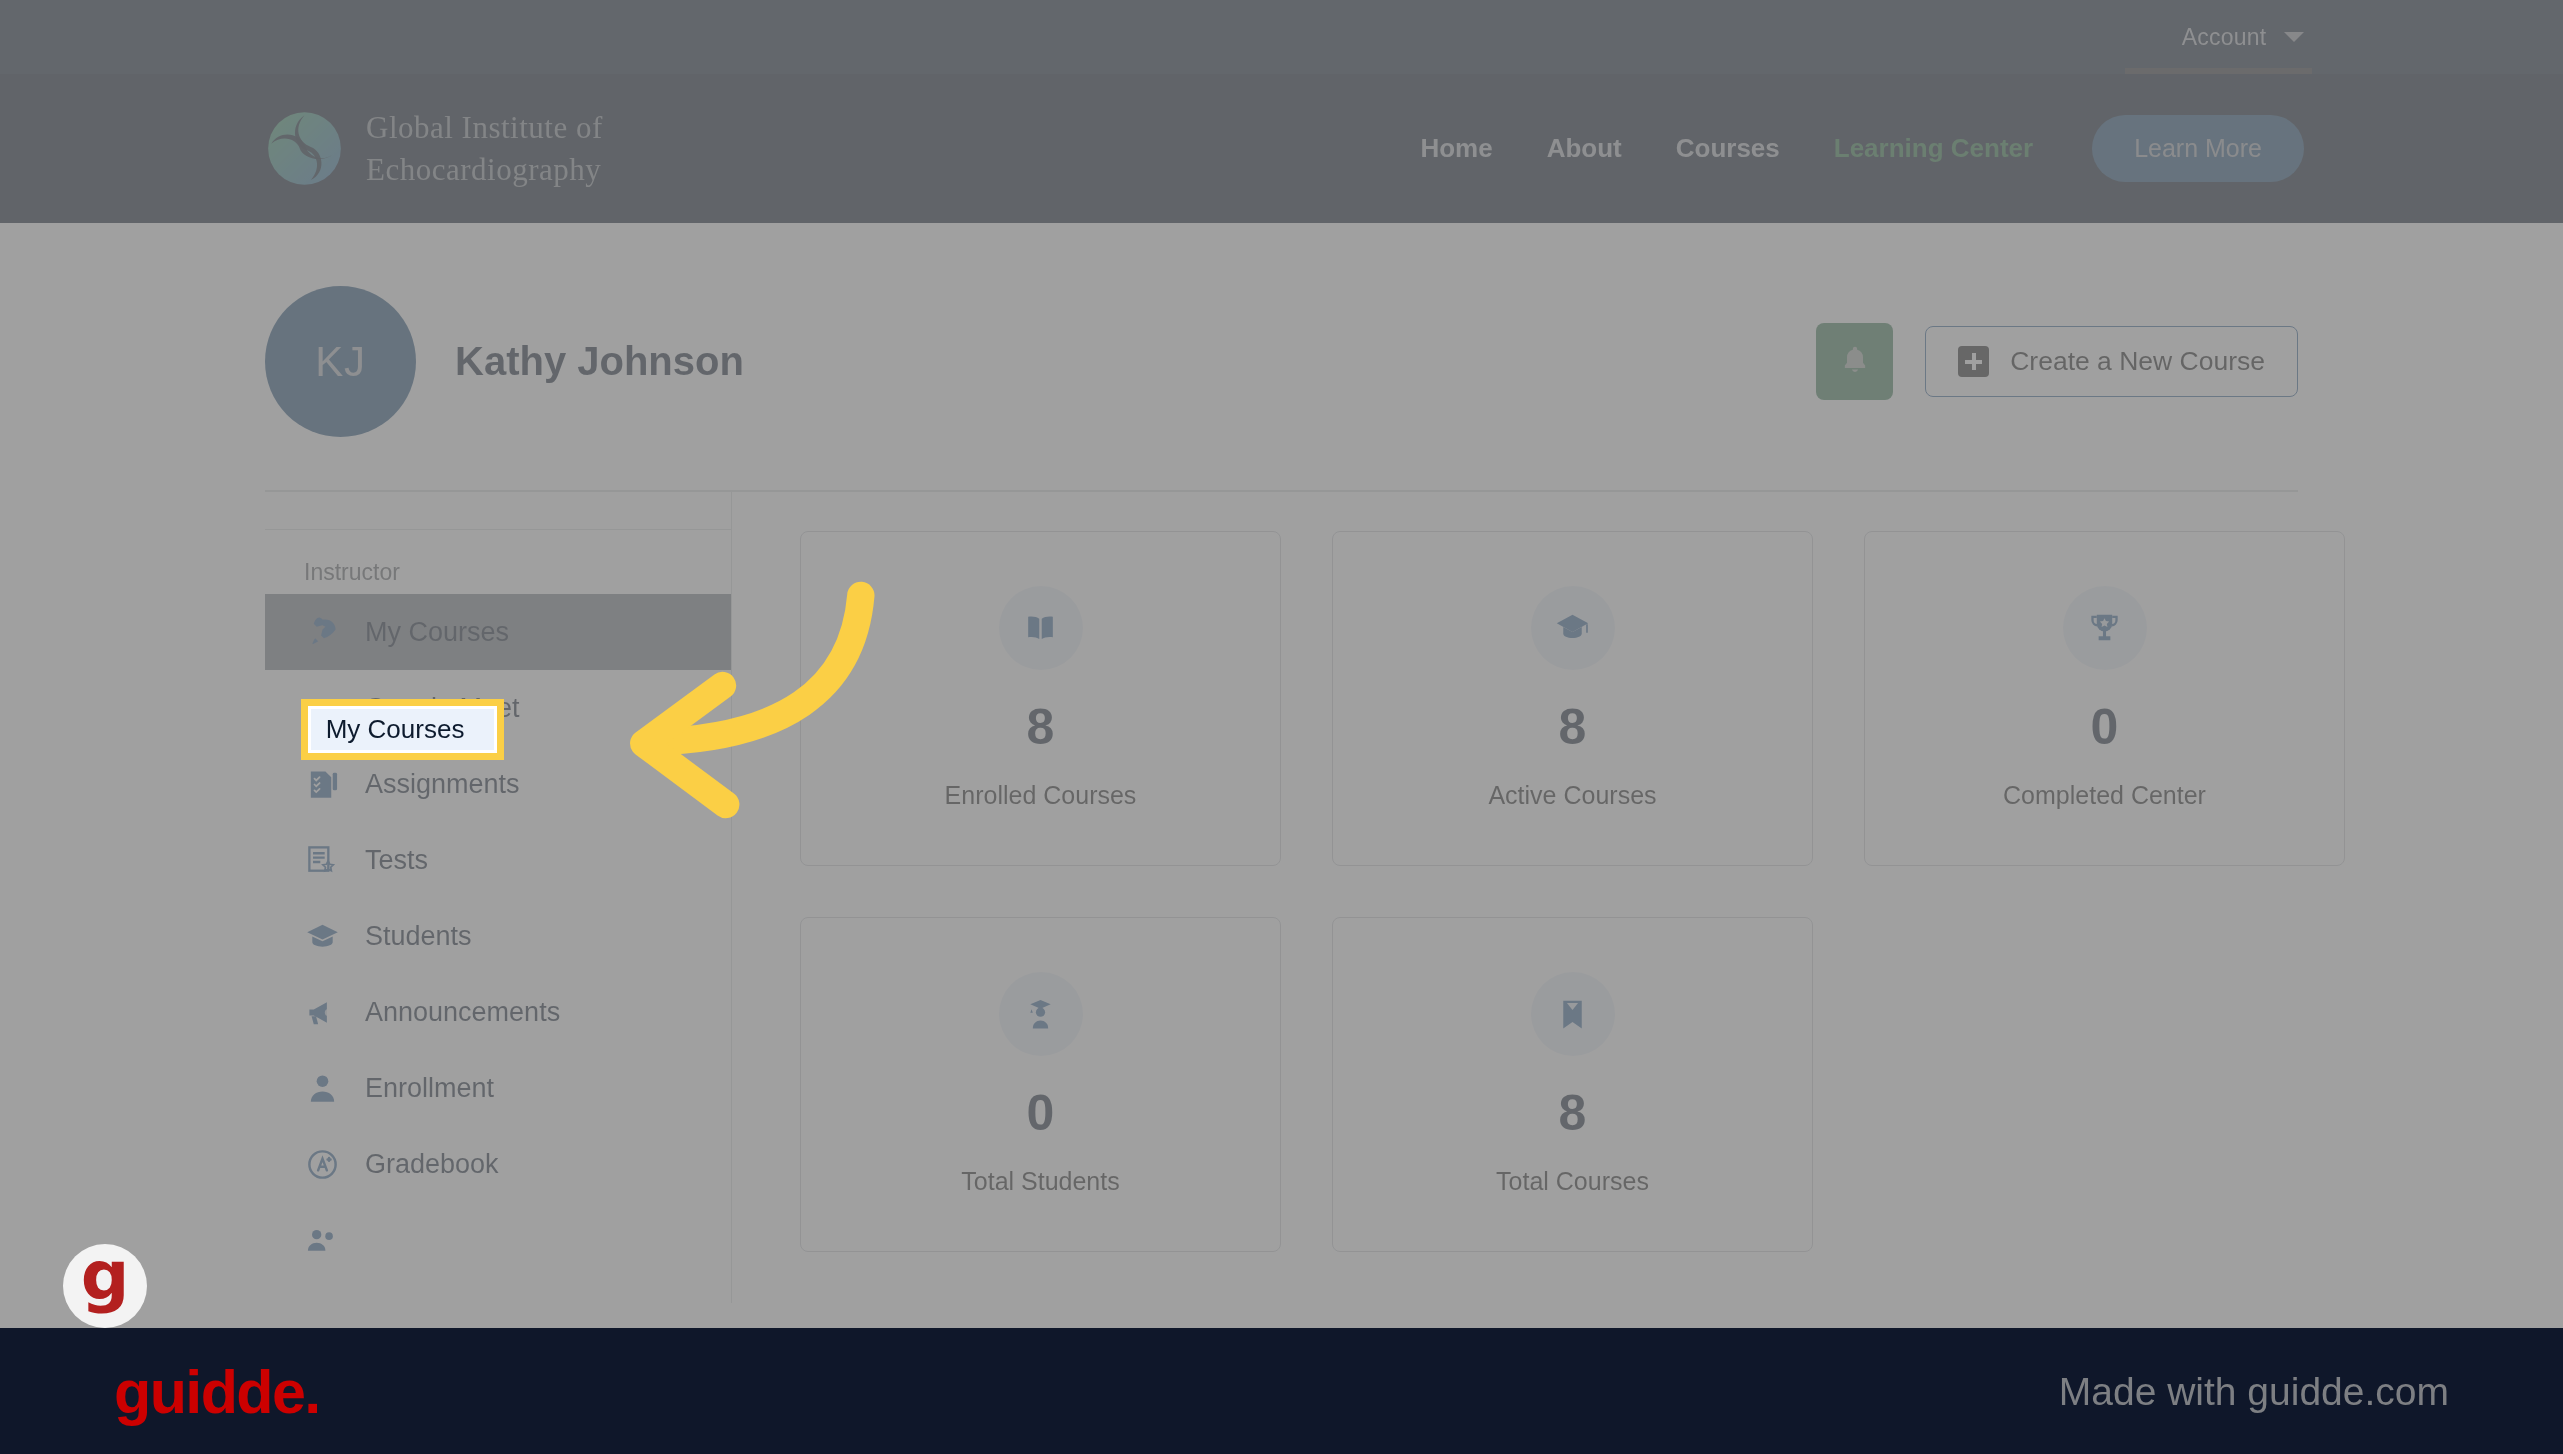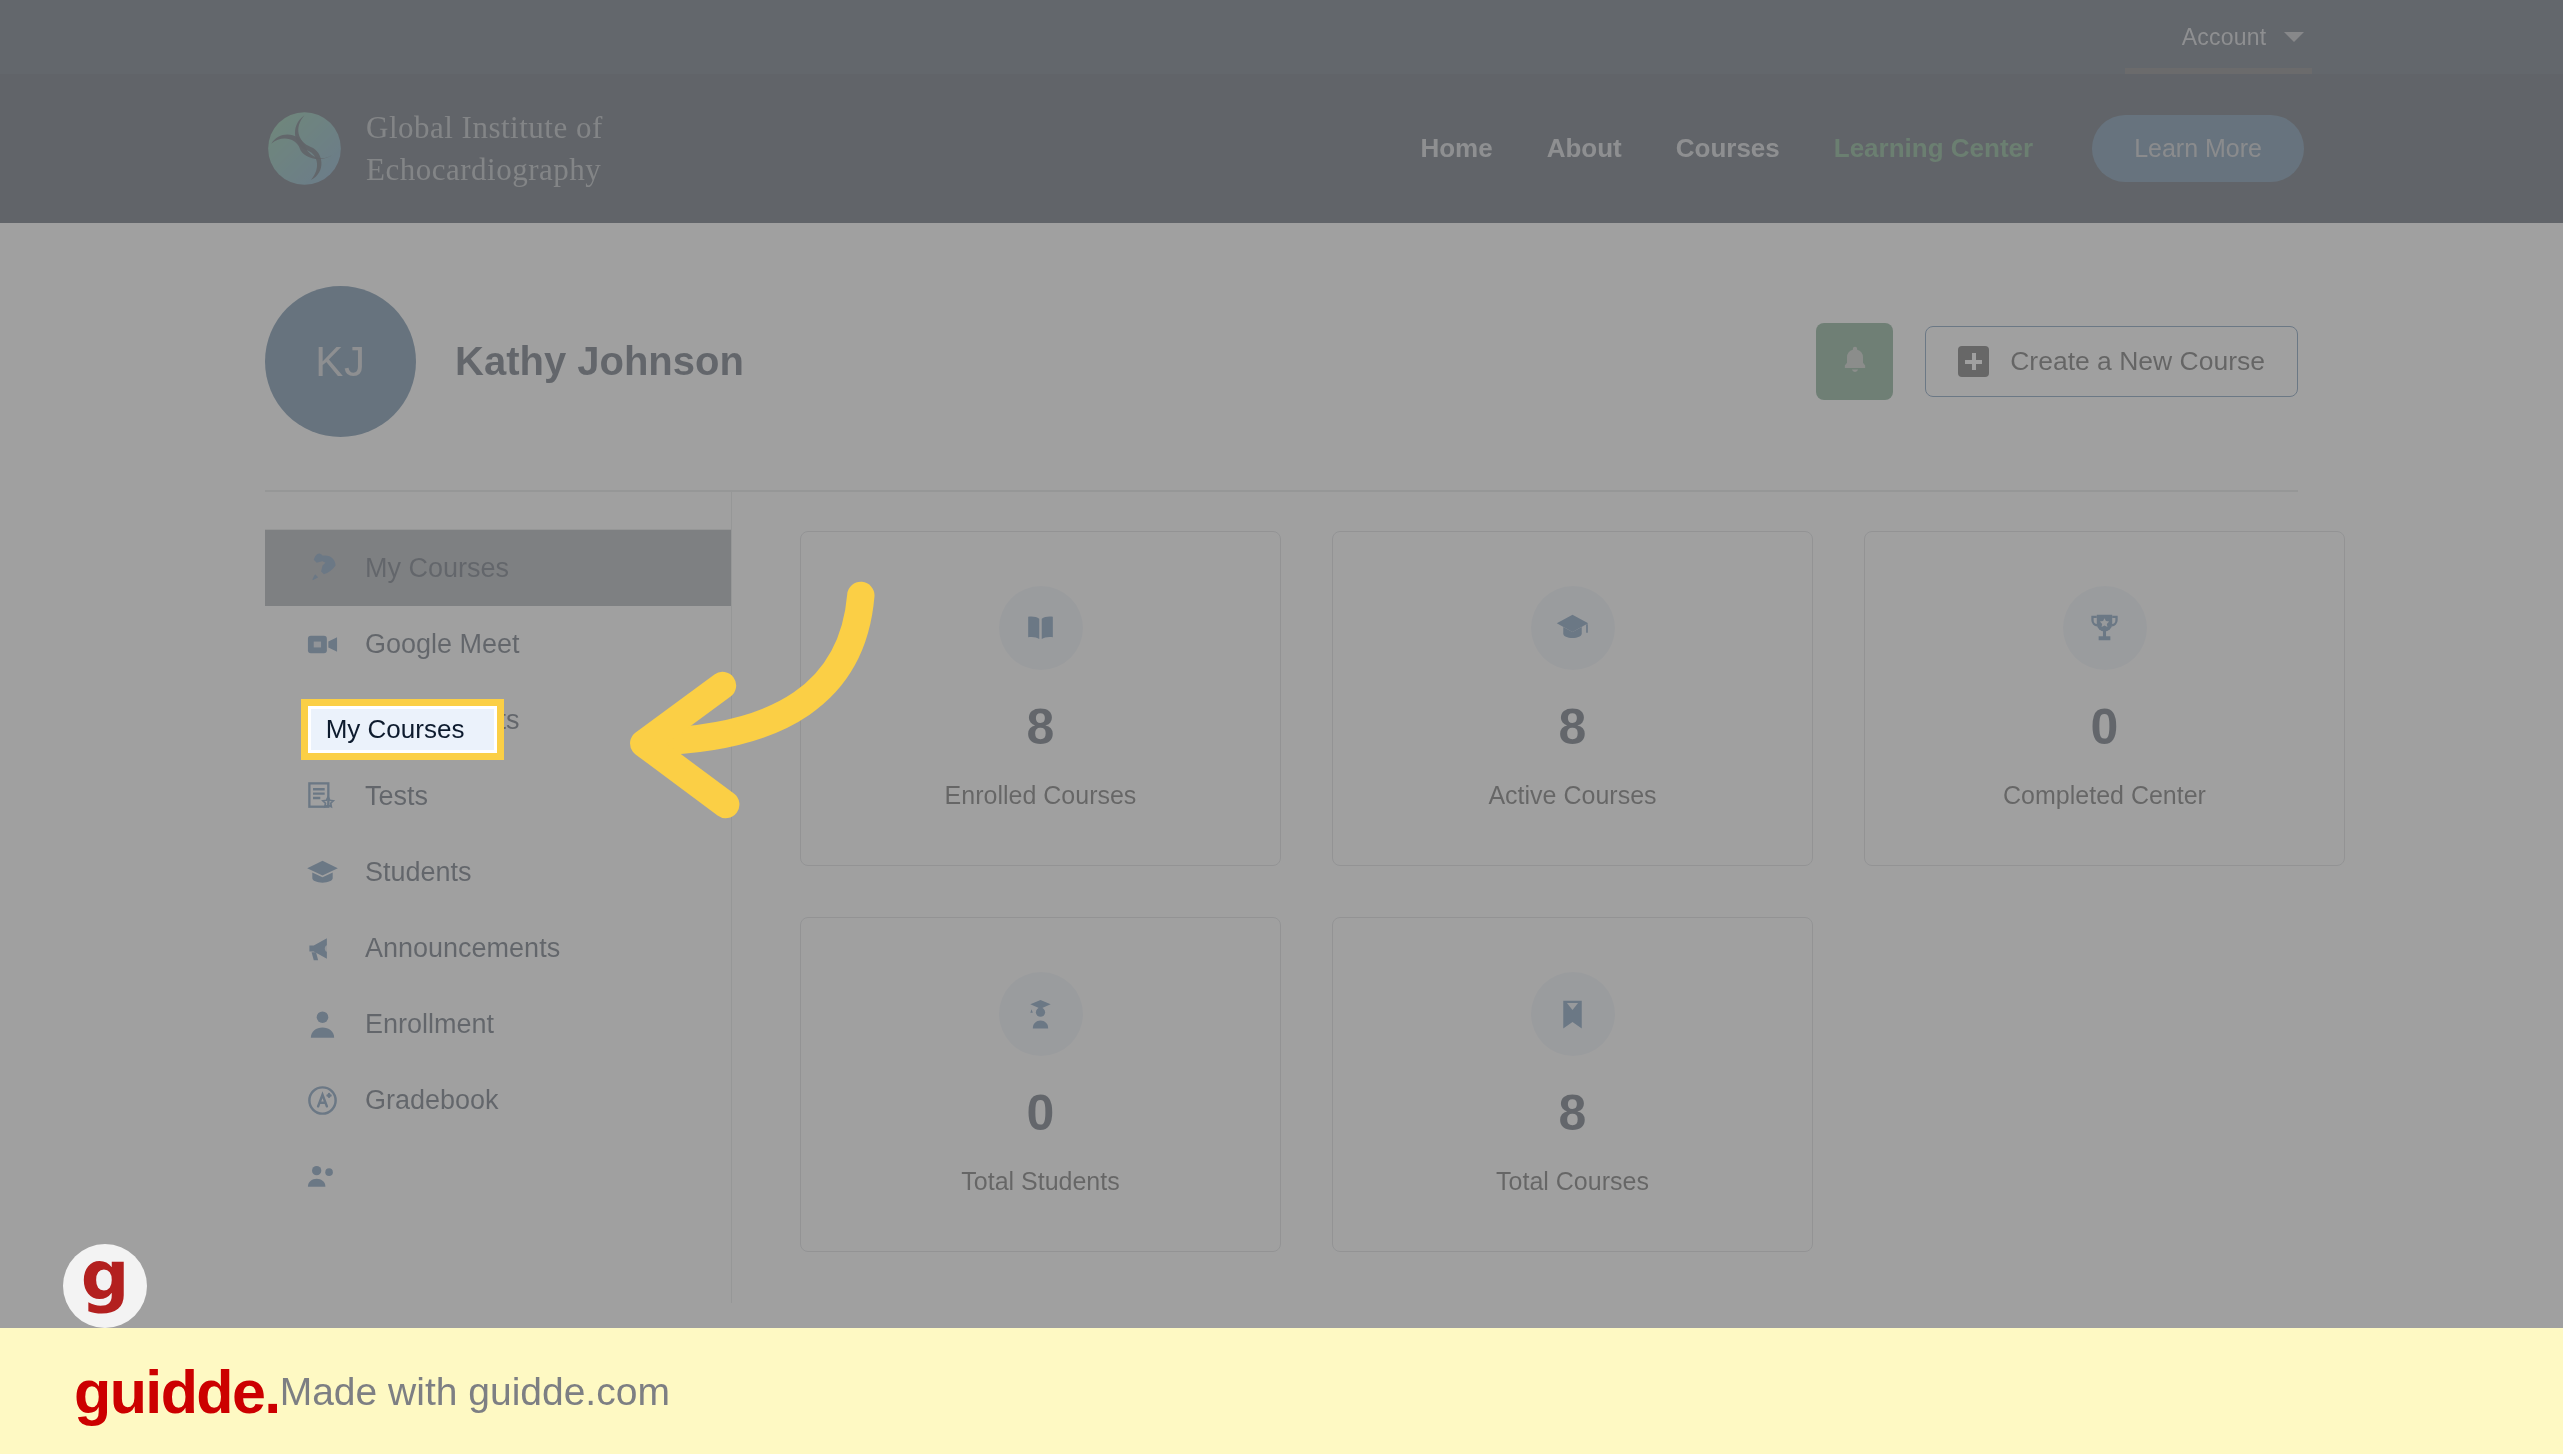--- a/index.html
+++ b/index.html
@@ -181,23 +181,23 @@
     font-size: 26px; color: #0d1b2e;
   }
 
   
   .arrow { position: absolute; left: 507px; top: 563px; }
 
   
   .foot {
     position: absolute; left: 0; bottom: 0;
     width: 2563px; height: 127px;
-    background: #fef9c3;
-    display: flex; align-items: center; 
-    padding: 0 74px;
+    background: #0f172a;
+    display: flex; align-items: center; justify-content: space-between;
+    padding: 0 114px;
   }
   .foot-logo {
     color: #cc0000; font-size: 61px; font-weight: 700;
     letter-spacing: -1.6px;
   }
   .foot-txt { color: #7d7f83; font-size: 39px; }
 </style>
 </head>
 <body>
 
@@ -264,20 +264,21 @@
         </div>
 
         <div class="hr"></div>
 
         <div class="cols">
 
           <div class="sidebar">
 
 
             <div class="side-sep"></div>
+            <div class="side-group">Instructor</div>
 
             <div class="side-item active">
               <span class="side-icon">
                 <svg viewBox="0 0 24 24" width="35" height="35" fill="#2f6094">
                   <path d="M14 3c4 0 7 3 7 7-2 3-5 5-8 6l-2-2 1-4 2-2-2-1-4 1-2-2c1-3 3-6 6-3z"></path>
                   <path d="M7 16c-1 1-2 4-2 4s3-1 4-2z"></path>
                 </svg>
               </span>
               <span>My Courses</span>
             </div>

